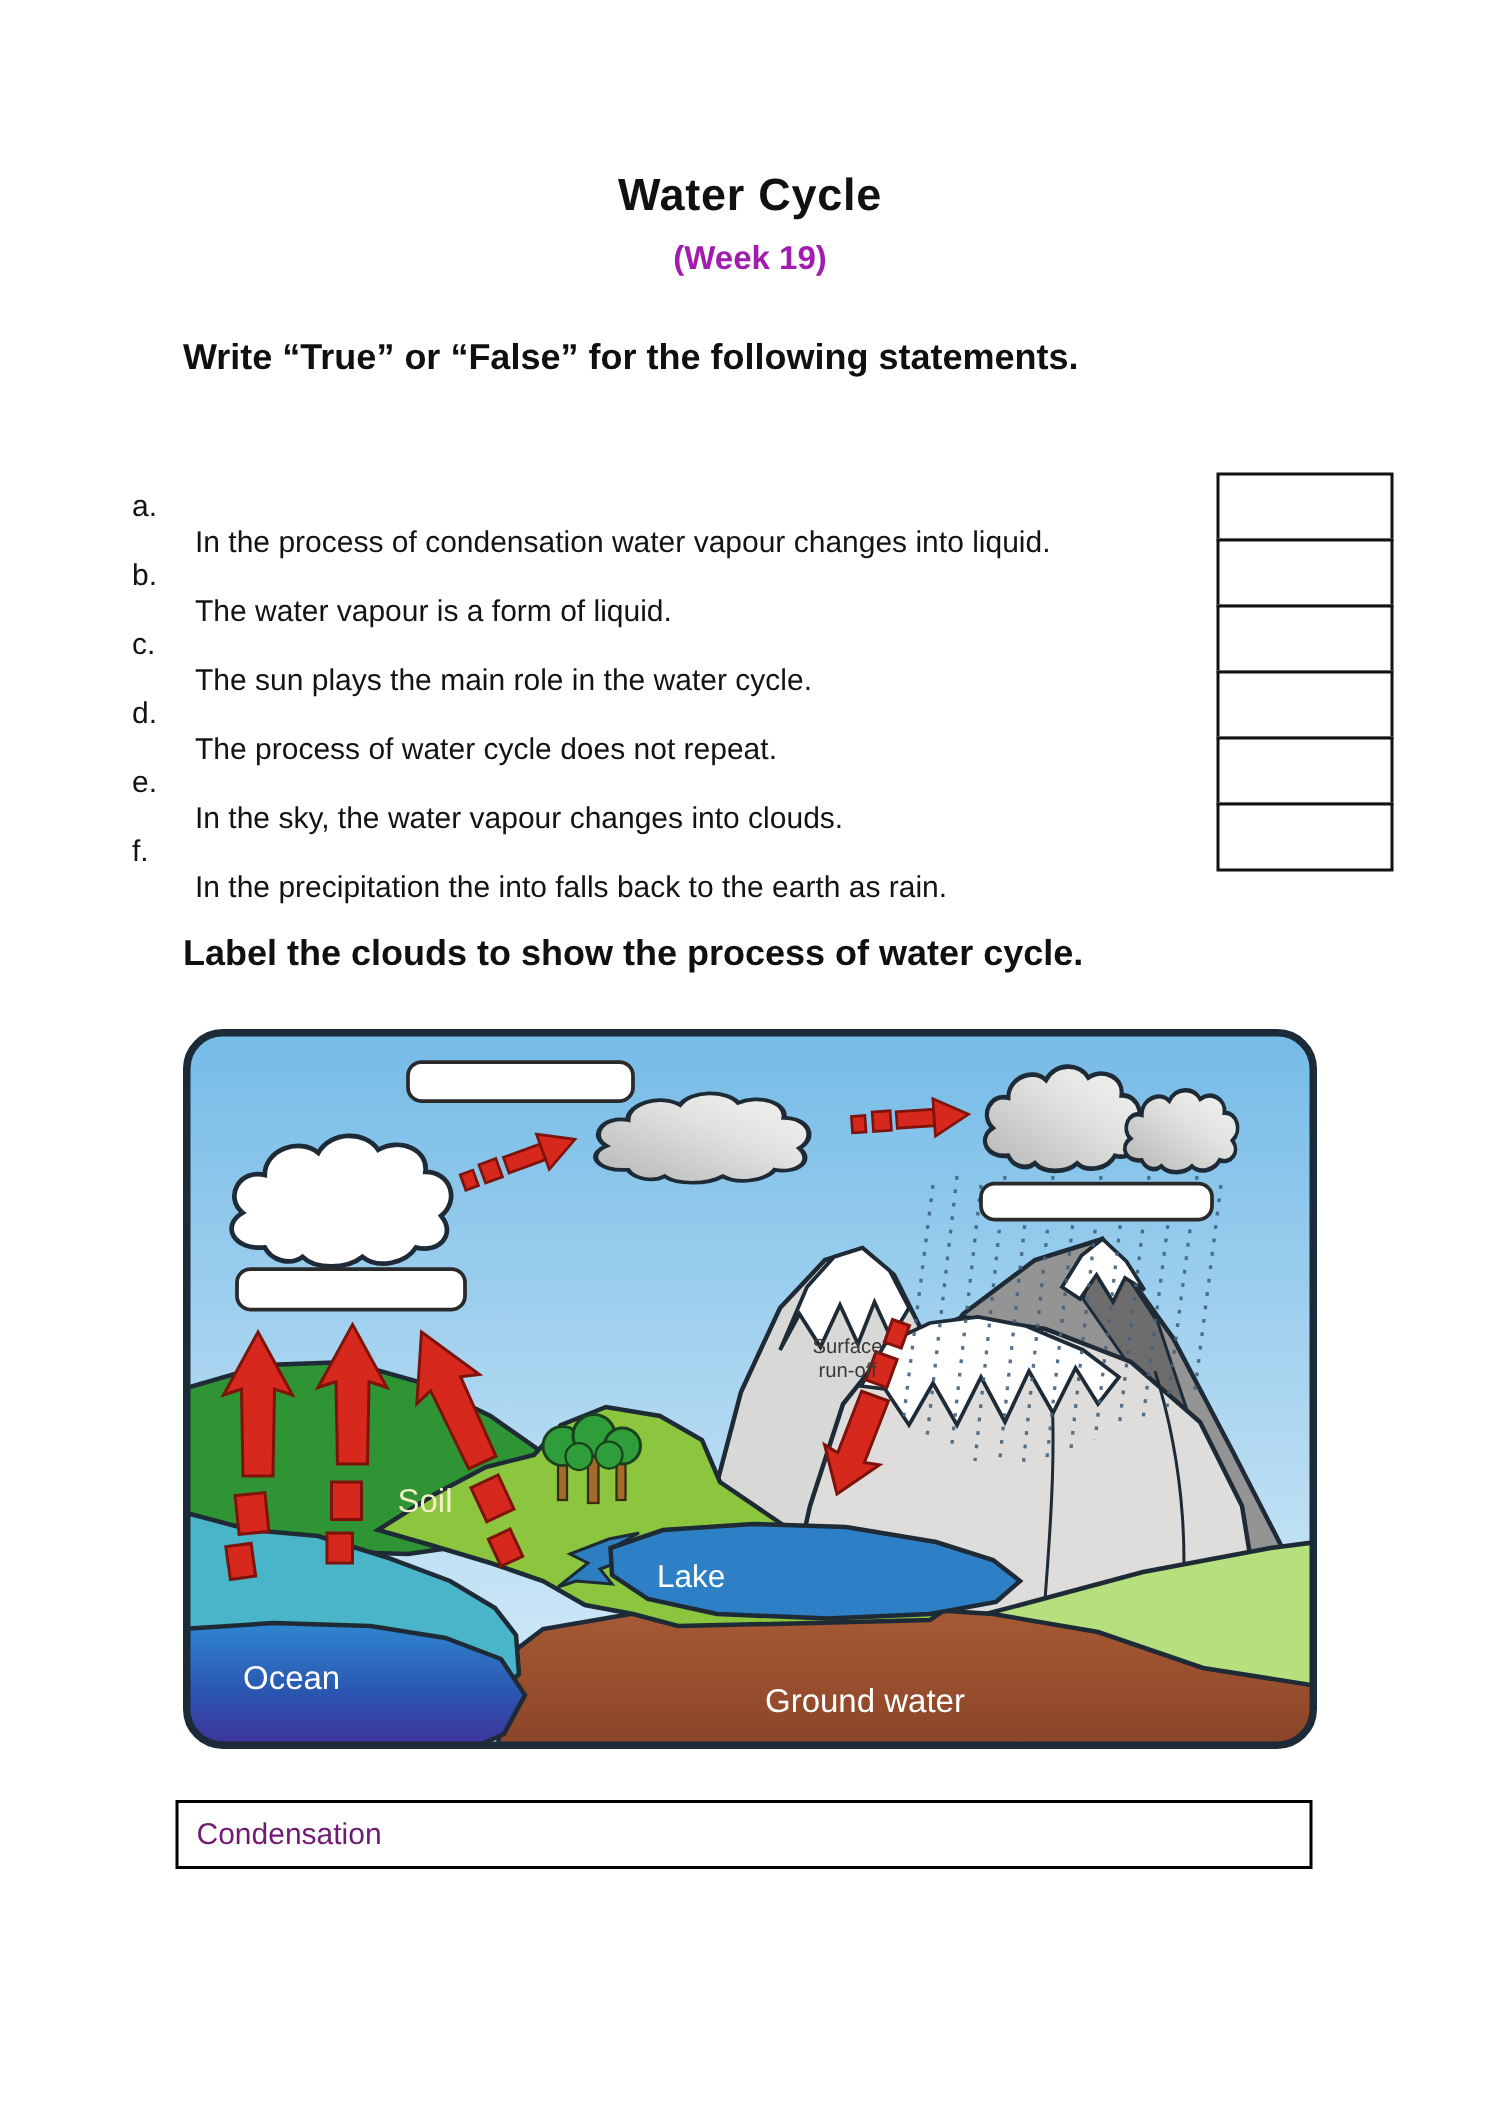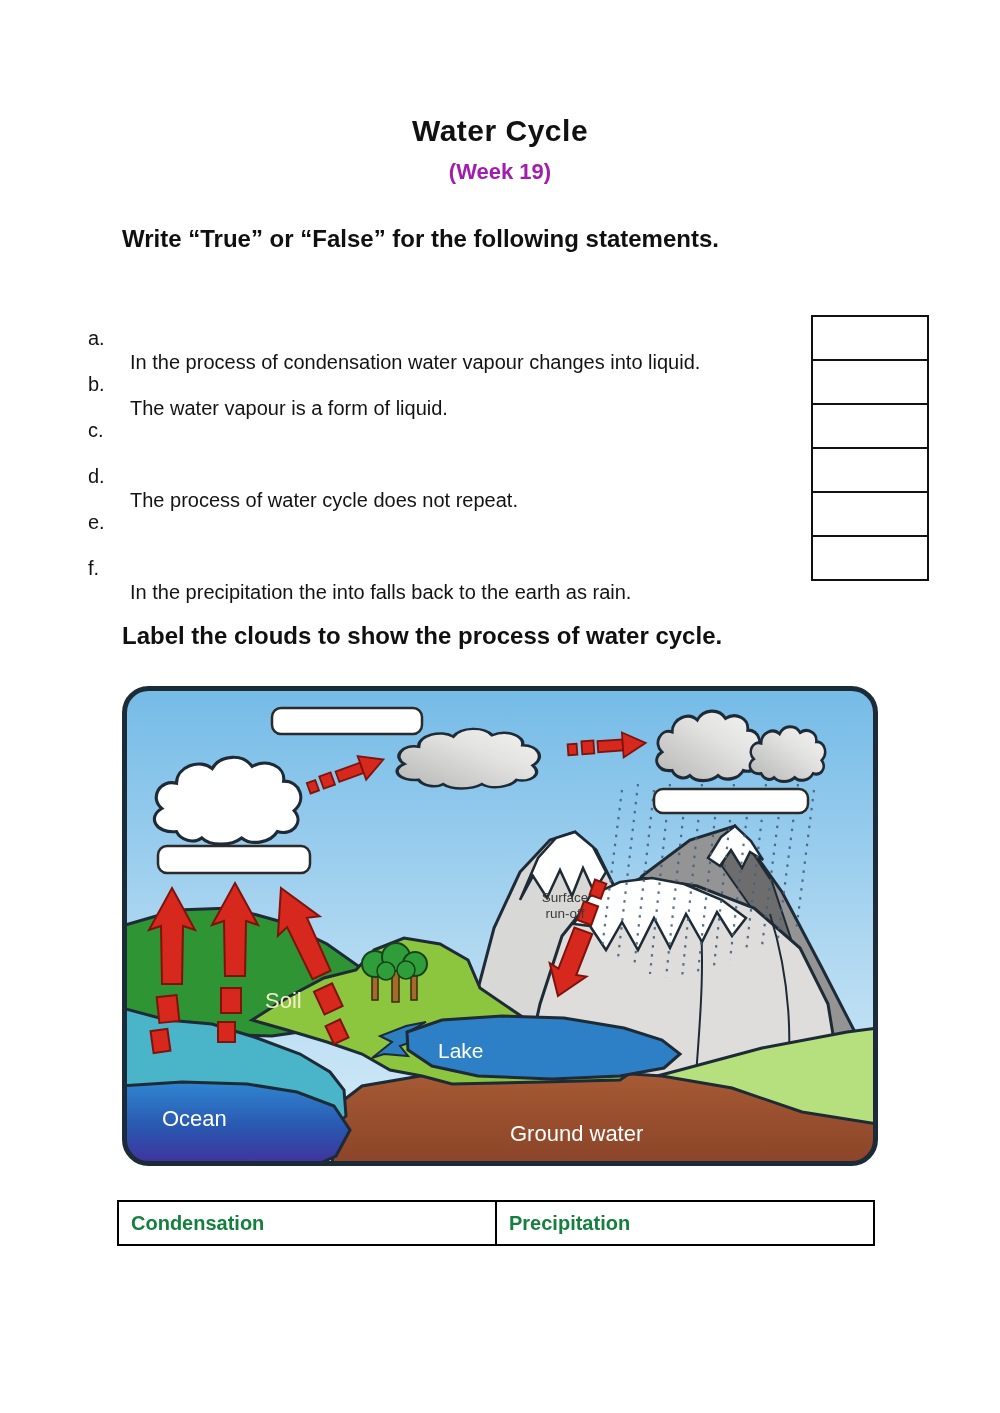--- a/index.html
+++ b/index.html
@@ -15,21 +15,21 @@
   #instr-label{top:622px;left:122px;}
   #statements{top:315px;left:88px;width:720px;}
   .stmt-row{height:46px;display:flex;align-items:center;font-size:20px;color:#131313;}
   .stmt-letter{width:42px;flex:0 0 42px;}
   .stmt-text{flex:1;margin-top:48px;}
   #answer-boxes{top:315px;left:811px;width:118px;}
   .ans-box{width:114px;height:42px;border:2px solid #111;background:#fff;margin-top:-2px;}
   .ans-box:first-child{margin-top:0;}
   #diagram-wrap{top:686px;left:122px;width:756px;height:480px;}
   #word-bank{top:1200px;left:117px;width:754px;height:42px;border:2px solid #000;display:flex;background:#fff;}
-  .wb-cell{flex:1;display:flex;align-items:center;padding-left:12px;font-size:20px;font-weight:bold;color:#15803d;border-left:2px solid #000;}
+  .wb-cell{flex:1;display:flex;align-items:center;padding-left:12px;font-size:20px;font-weight:normal;color:#701a75;border-left:2px solid #000;}
   .wb-cell:first-child{border-left:none;}
   svg text{font-family:"Liberation Sans",sans-serif;}
 </style>
 </head>
 <body>
 
 <div class="abs page-title">Water Cycle</div>
 <div class="abs page-subtitle">(Week 19)</div>
 
 <div class="abs instr" id="instr-true-false">Write “True” or “False” for the following statements.</div>
@@ -38,27 +38,29 @@
   <div class="stmt-row">
     <span class="stmt-letter">a.</span>
     <span class="stmt-text">In the process of condensation water vapour changes into liquid.</span>
   </div>
   <div class="stmt-row">
     <span class="stmt-letter">b.</span>
     <span class="stmt-text">The water vapour is a form of liquid.</span>
   </div>
   <div class="stmt-row">
     <span class="stmt-letter">c.</span>
+    <span class="stmt-text">The sun plays the main role in the water cycle.</span>
   </div>
   <div class="stmt-row">
     <span class="stmt-letter">d.</span>
     <span class="stmt-text">The process of water cycle does not repeat.</span>
   </div>
   <div class="stmt-row">
     <span class="stmt-letter">e.</span>
+    <span class="stmt-text">In the sky, the water vapour changes into clouds.</span>
   </div>
   <div class="stmt-row">
     <span class="stmt-letter">f.</span>
     <span class="stmt-text">In the precipitation the into falls back to the earth as rain.</span>
   </div>
 </div>
 
 <div class="abs" id="answer-boxes">
   <div class="ans-box"></div>
   <div class="ans-box"></div>
@@ -221,14 +223,13 @@
     <text x="40" y="440" font-size="22" fill="#ffffff">Ocean</text>
     <text x="388" y="455" font-size="22" fill="#ffffff">Ground water</text>
   </g>
 
   <rect x="2.5" y="2.5" width="751" height="475" rx="24" fill="none" stroke="#1c2b38" stroke-width="5"></rect>
 </svg>
 </div>
 
 <div class="abs" id="word-bank">
   <div class="wb-cell">Condensation</div>
-  <div class="wb-cell">Precipitation</div>
 </div>
 
 </body></html>

